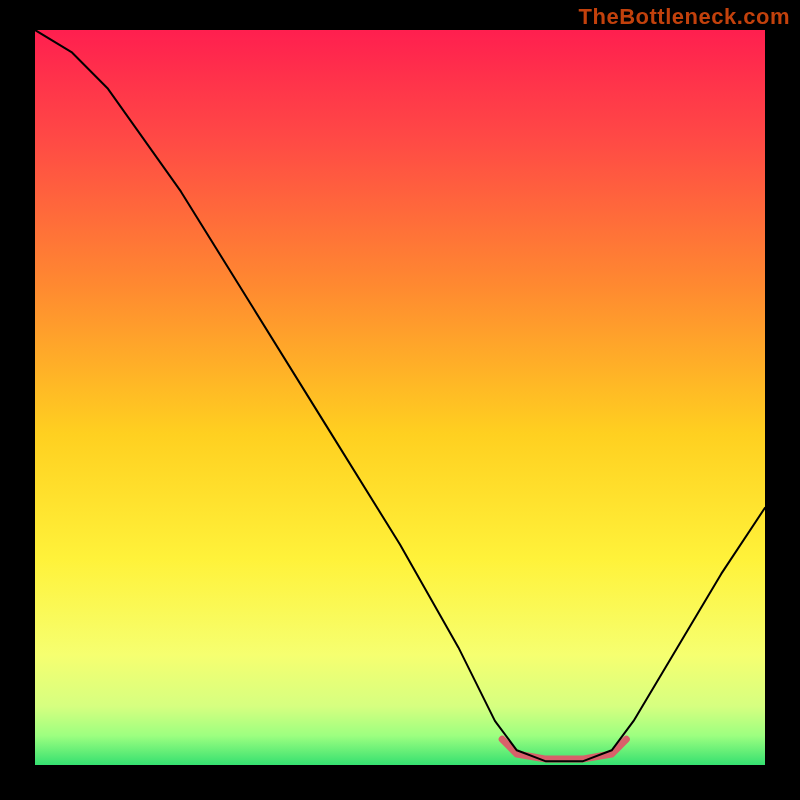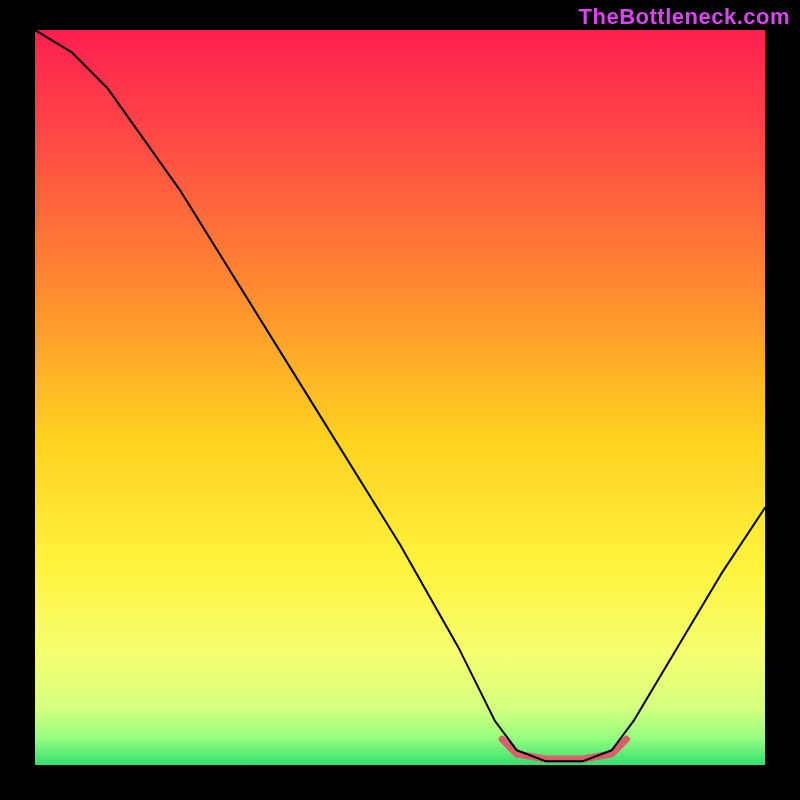--- a/index.html
+++ b/index.html
@@ -14,21 +14,21 @@
   .frame {
     position: relative;
     width: 800px;
     height: 800px;
     background: #000;
   }
   .watermark {
     position: absolute;
     top: 4px;
     right: 10px;
-    color: #d946ef;
+    color: #c2410c;
     font-size: 22px;
     font-weight: bold;
     letter-spacing: 0.5px;
     z-index: 10;
   }
   .plot {
     position: absolute;
     left: 35px;
     top: 30px;
     width: 730px;

